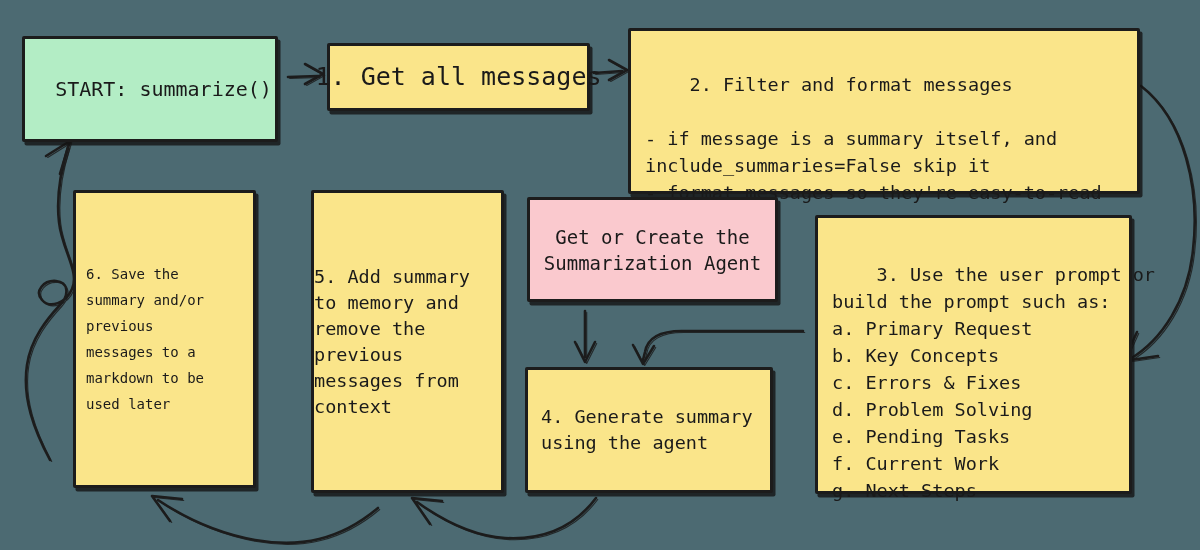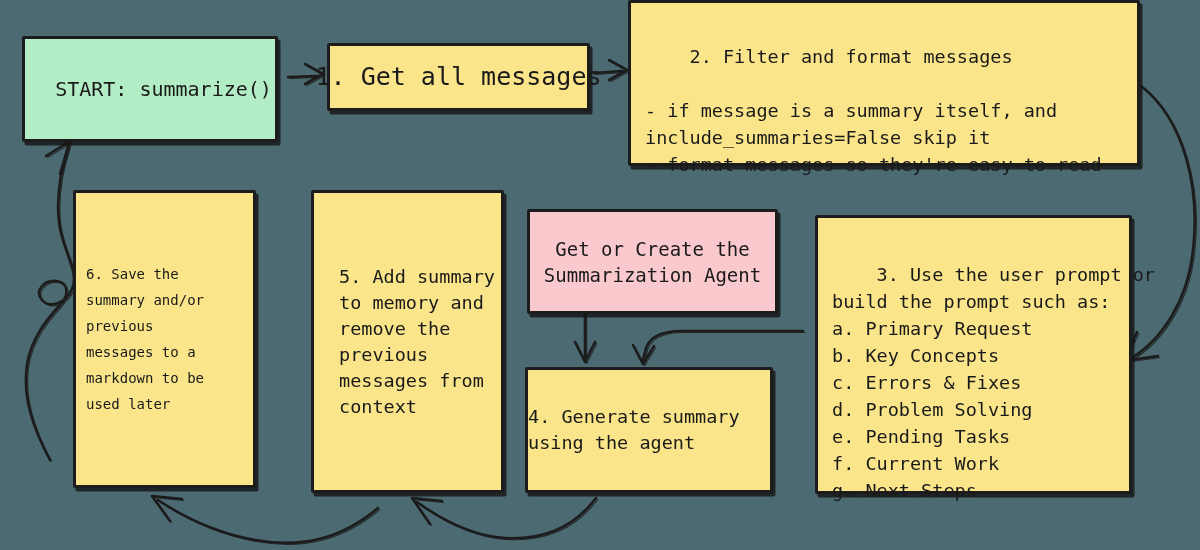--- a/index.html
+++ b/index.html
@@ -45,25 +45,25 @@
     font-size:18.5px;
   }
   .node .lbl{white-space:pre;}
   .fill-start{background:var(--start-bg);}
   .fill-step{background:var(--step-bg);}
   .fill-agent{background:var(--agent-bg);}
   .center{display:flex;align-items:center;justify-content:center;}
   .vcenter{display:flex;align-items:center;justify-content:flex-start;}
   .n-start{left:22px;top:36px;width:256px;height:106px;font-size:20px;padding-left:27px;}
   .n-1{left:327px;top:43px;width:263px;height:68px;font-size:25px;}
-  .n-2{left:628px;top:0;width:512px;height:166px;padding:13px 14px;line-height:27px;}
-  .n-agent{left:527px;top:209px;width:251px;height:105px;text-align:center;font-size:19px;}
+  .n-2{left:628px;top:28px;width:512px;height:166px;padding:13px 14px;line-height:27px;}
+  .n-agent{left:527px;top:197px;width:251px;height:105px;text-align:center;font-size:19px;}
   .n-3{left:805px;top:215px;width:317px;height:279px;padding:16px 14px;line-height:27px;margin-left:10px;}
-  .n-4{left:525px;top:367px;width:248px;height:126px;}
-  .n-5{left:311px;top:190px;width:193px;height:303px;padding-left:25px;}
+  .n-4{left:525px;top:367px;width:248px;height:126px;padding-left:13px;}
+  .n-5{left:311px;top:190px;width:193px;height:303px;padding-left:0;}
   .n-6{left:73px;top:190px;width:183px;height:298px;padding-left:10px;font-size:14px;}
 </style>
 </head>
 <body>
 
 <div class="canvas">
 
   <svg class="arrows" id="arrow-layer" viewBox="0 0 1200 550">
       <g>
         <path d="M288 77 L318 76" class="a-main"></path>

